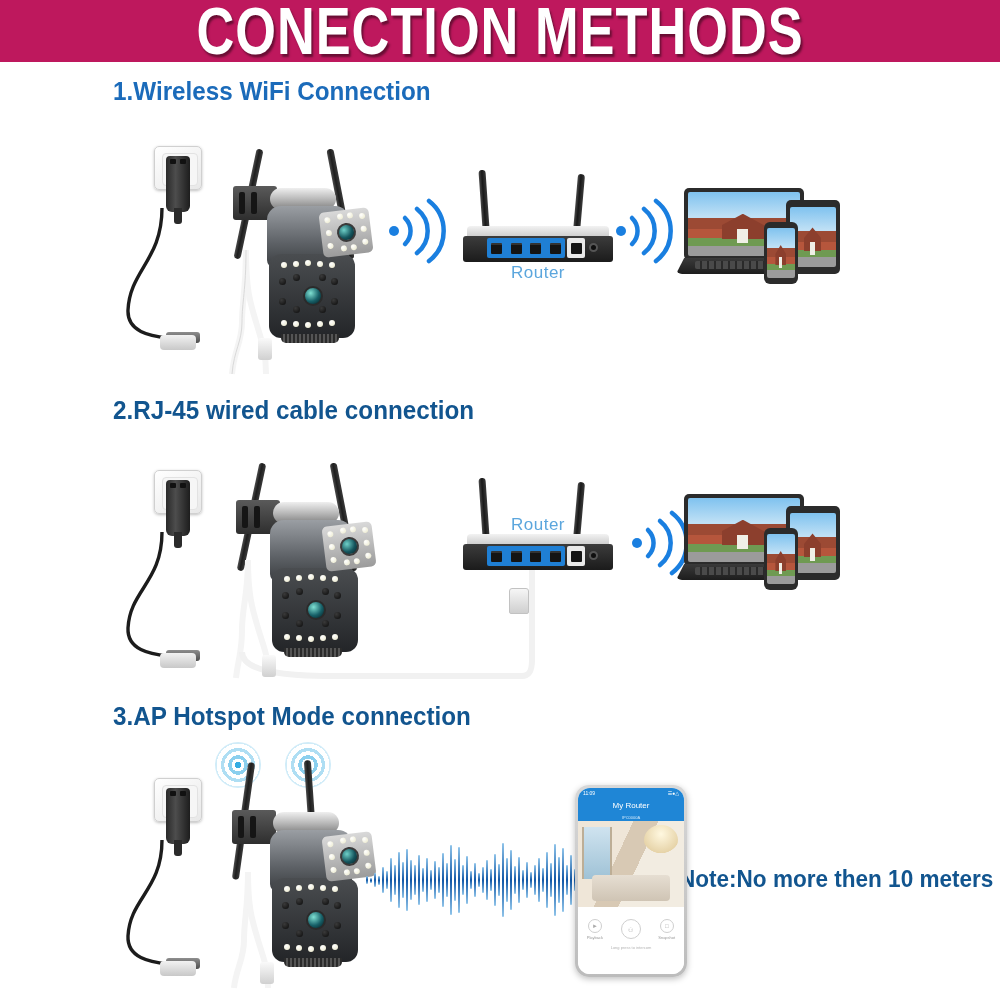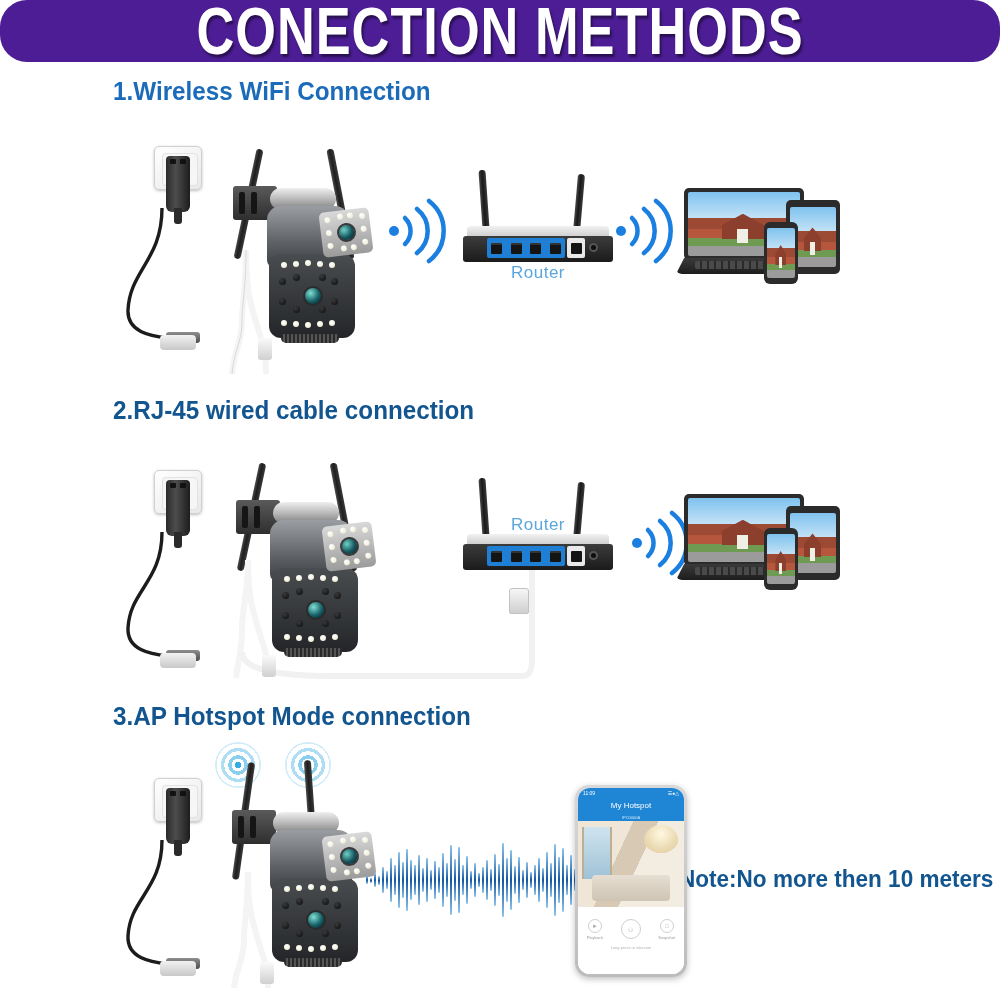--- a/index.html
+++ b/index.html
@@ -8,22 +8,22 @@
     font-family: "Liberation Sans", sans-serif;
     background: #ffffff;
     position: relative;
     overflow: hidden;
   }
 
   
   .banner {
     position: absolute; left: 0; top: 0;
     width: 1000px; height: 62px;
-    background: #4c1d95;
-    display: flex; align-items: center; justify-content: center; border-radius: 27px;
+    background: #be185d;
+    display: flex; align-items: center; justify-content: center;
   }
   .banner-title {
     color: #ffffff;
     font-size: 54px;
     font-weight: bold;
     letter-spacing: 1px;
     line-height: 1;
     transform: scaleY(1.22) scaleX(0.97);
     text-shadow: 2px 2px 2px rgba(0,0,0,.45);
     white-space: nowrap;
@@ -676,21 +676,21 @@
       <i style="height:14px"></i>
     <i style="height:6px"></i>
   </div>
 
   <div class="app-phone">
     <div class="app-inner">
       <div class="app-status">
         <span>11:09</span>
         <span>☰●△</span>
       </div>
-      <div class="app-bar">My Hotspot</div>
+      <div class="app-bar">My Router</div>
       <div class="app-sub">IPC0000A</div>
       <div class="app-feed">
         <div class="app-sofa"></div>
       </div>
       <div class="app-ctrls">
         <div class="app-hint">Long press to intercom</div>
         <div class="ctrl">
           <div class="cbtn">►</div>
           <div class="clab">Playback</div>
         </div>

